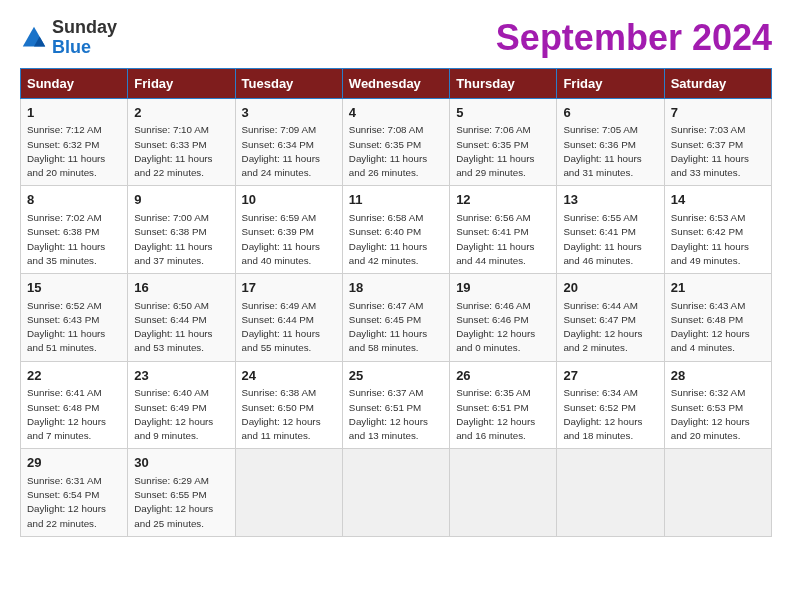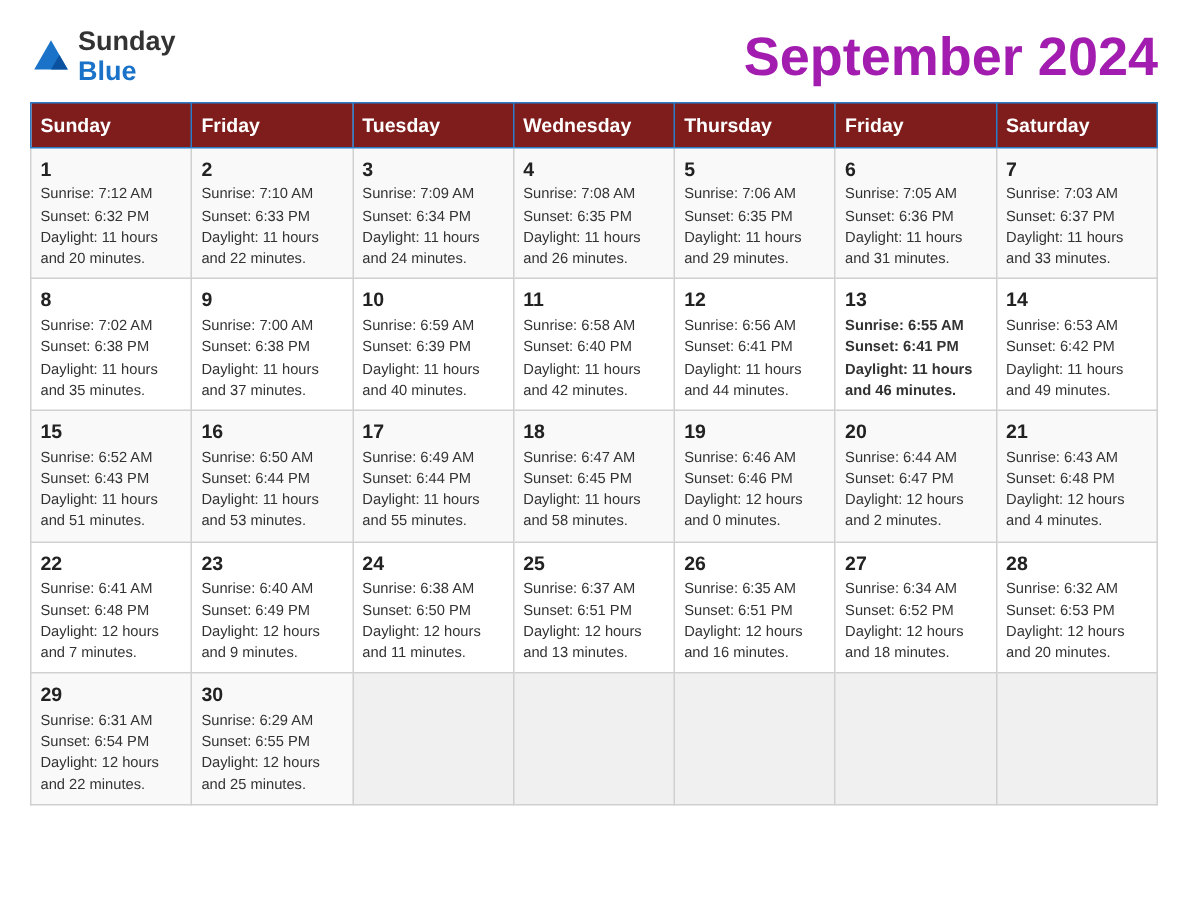--- a/index.html
+++ b/index.html
@@ -200,21 +200,21 @@
           </td>
           <td>
             <span class="day-num">12</span>
             <div class="day-info" style="white-space: pre-line;">Sunrise: 6:56 AM
 Sunset: 6:41 PM
 Daylight: 11 hours
 and 44 minutes.</div>
           </td>
           <td>
             <span class="day-num">13</span>
-            <div class="day-info" style="white-space: pre-line; font-weight: bold;">Sunrise: 6:55 AM
+            <div class="day-info" style="white-space: pre-line;">Sunrise: 6:55 AM
 Sunset: 6:41 PM
 Daylight: 11 hours
 and 46 minutes.</div>
           </td>
           <td>
             <span class="day-num">14</span>
             <div class="day-info" style="white-space: pre-line;">Sunrise: 6:53 AM
 Sunset: 6:42 PM
 Daylight: 11 hours
 and 49 minutes.</div>

